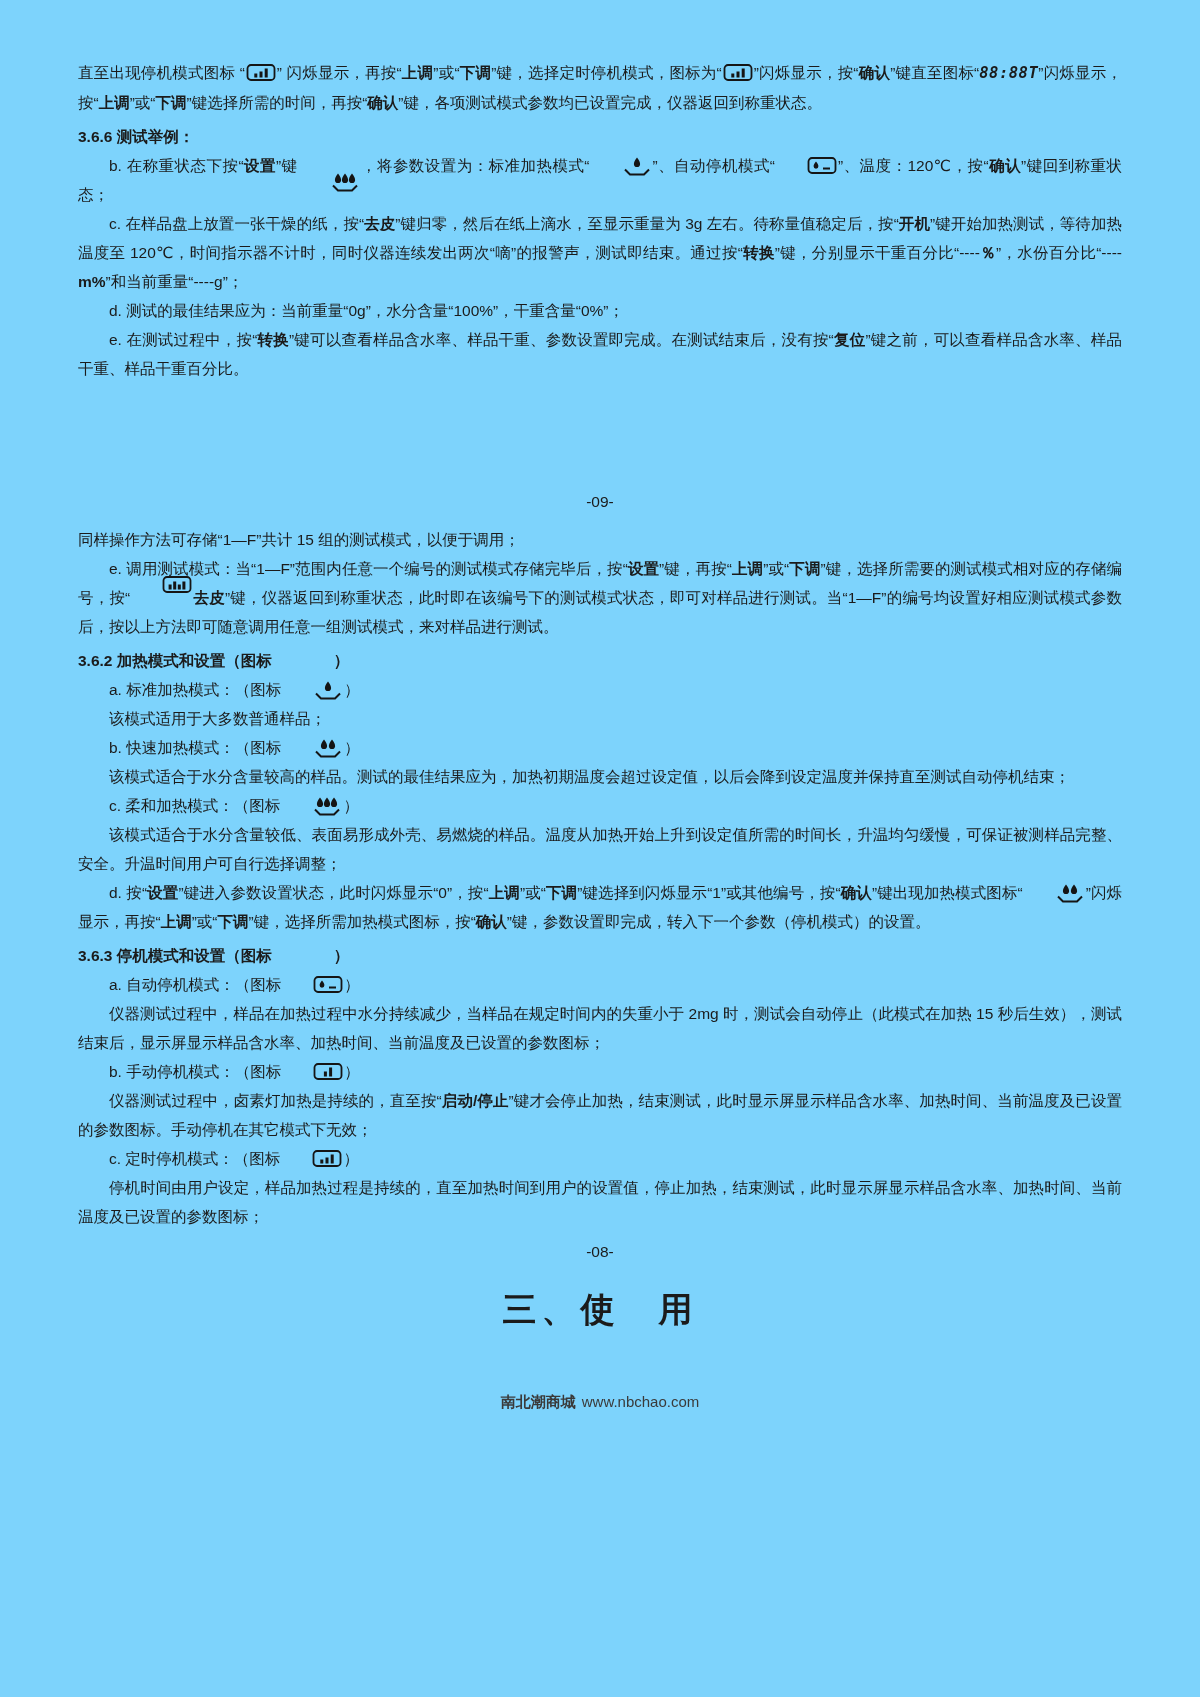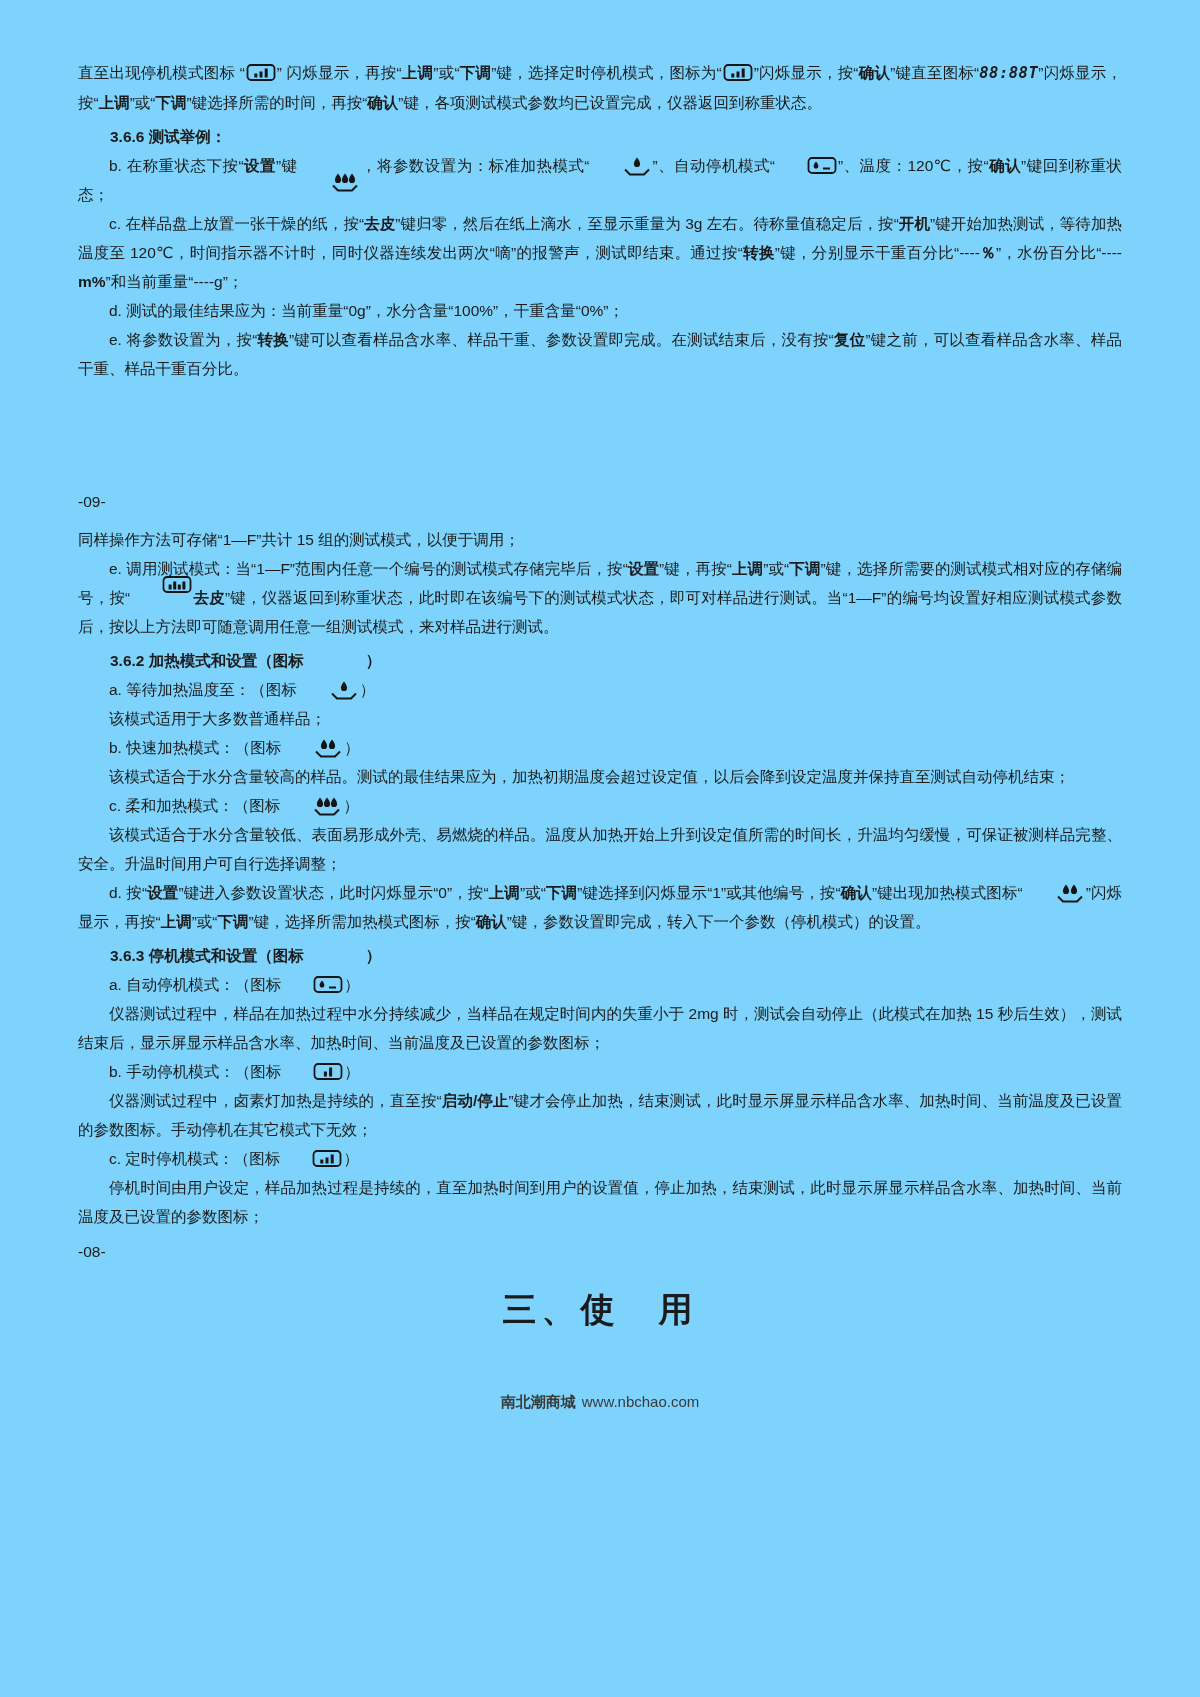--- a/index.html
+++ b/index.html
@@ -5,28 +5,28 @@
   * { margin:0; padding:0; box-sizing:border-box; }
   html, body { background:#ffffff; }
   .page {
     width:1200px; height:1697px; margin:0 auto; background:#7dd3fc;
     font-family:"Liberation Sans","DejaVu Sans",sans-serif;
     color:#1b1b1b; position:relative; overflow:hidden;
   }
   .content { padding:58px 78px 0 78px; }
   p.para { font-size:15.5px; line-height:29px; text-align:justify; }
   p.ind { text-indent:2em; }
-  p.head { font-weight:bold; margin-top:5px;margin-left:32px; }
+  p.head { font-weight:bold; margin-top:5px; }
   .b { font-weight:bold; }
   .icon { display:inline-block; line-height:0; padding:0 1px; vertical-align:-5px; }
   .icon svg { display:inline-block; }
   .sink { position:relative; top:16px; }
   .raise { position:relative; top:-13px; }
   .seg { font-family:"DejaVu Sans Mono",monospace; font-weight:bold; font-style:italic; letter-spacing:0.5px; }
-  .pagenum { text-align:left; font-size:15.5px; }
+  .pagenum { text-align:center; font-size:15.5px; }
   #pagenum-top { margin-top:110px; }
   #pagenum-bottom { margin-top:12px; }
   #bottom-block { margin-top:14px; }
   .chapter { text-align:center; font-size:34px; font-weight:bold; letter-spacing:5px; margin-top:26px; }
   .footer { text-align:center; font-size:15px; margin-top:60px; color:#3a3a3a; }
   .footer .b { margin-right:6px; }
 </style>
 </head>
 <body>
 
@@ -54,36 +54,36 @@
             </svg></span><span class="">，将参数设置为：标准加热模式“</span><span class="icon"><svg width="30" height="21" viewBox="0 0 30 21">
               <polyline points="3,14.5 8,19.5 22,19.5 27,14.5" fill="none" stroke="#151515" stroke-width="2"></polyline>
               <path d="M15 2.5 C17.3 5.6 18.1 7.4 18.1 9 A3.1 3.1 0 1 1 11.9 9 C11.9 7.4 12.7 5.6 15 2.5 Z" fill="#151515"></path>
             </svg></span><span class="">”、自动停机模式“</span><span class="icon"><svg width="30" height="20" viewBox="0 0 30 20">
               <rect x="1.5" y="2" width="27" height="15" rx="3.5" fill="none" stroke="#151515" stroke-width="1.8"></rect>
               <path d="M9 5.5 C10.8 7.6 11.4 8.9 11.4 10.3 A2.4 2.4 0 1 1 6.6 10.3 C6.6 8.9 7.2 7.6 9 5.5 Z" fill="#151515"></path>
               <rect x="16" y="11.5" width="7" height="2" fill="#151515"></rect>
             </svg></span><span class="">”、温度：120℃，按“</span><span class="b">确认</span><span class="">”键回到称重状态；</span></p>
         <p class="para ind"><span class="">c. 在样品盘上放置一张干燥的纸，按“</span><span class="b">去皮</span><span class="">”键归零，然后在纸上滴水，至显示重量为 3g 左右。待称量值稳定后，按“</span><span class="b">开机</span><span class="">”键开始加热测试，等待加热温度至 120℃，时间指示器不计时，同时仪器连续发出两次“嘀”的报警声，测试即结束。通过按“</span><span class="b">转换</span><span class="">”键，分别显示干重百分比“----</span><span class="b">％</span><span class="">”，水份百分比“----</span><span class="b">m%</span><span class="">”和当前重量“----g”；</span></p>
         <p class="para ind"><span class="">d. 测试的最佳结果应为：当前重量“0g”，水分含量“100%”，干重含量“0%”；</span></p>
-        <p class="para ind"><span class="">e. 将参数设置为，按“</span><span class="b">转换</span><span class="">”键可以查看样品含水率、样品干重、参数设置即完成。在测试结束后，没有按“</span><span class="b">复位</span><span class="">”键之前，可以查看样品含水率、样品干重、样品干重百分比。</span></p>
+        <p class="para ind"><span class="">e. 在测试过程中，按“</span><span class="b">转换</span><span class="">”键可以查看样品含水率、样品干重、参数设置即完成。在测试结束后，没有按“</span><span class="b">复位</span><span class="">”键之前，可以查看样品含水率、样品干重、样品干重百分比。</span></p>
       </div>
 
     <div class="pagenum" id="pagenum-top">-09-</div>
 
     <div id="bottom-block">
         <p class="para"><span class="">同样操作方法可存储“1—F”共计 15 组的测试模式，以便于调用；</span></p>
         <p class="para ind"><span class="">e. 调用测试模式：当“1—F”范围内任意一个编号的测试模式存储完毕后，按“</span><span class="b">设置</span><span class="">”键，再按“</span><span class="b">上调</span><span class="">”或“</span><span class="b">下调</span><span class="">”键，选择所需要的测试模式相对应的存储编号，按“</span><span class="icon raise"><svg width="30" height="20" viewBox="0 0 30 20">
               <rect x="1.5" y="2" width="27" height="15" rx="3.5" fill="none" stroke="#151515" stroke-width="1.8"></rect>
               <rect x="6.6" y="9.5" width="3" height="5" fill="#151515"></rect>
               <rect x="11.2" y="6.5" width="3" height="8" fill="#151515"></rect>
               <rect x="15.8" y="9.5" width="3" height="5" fill="#151515"></rect>
               <rect x="20.4" y="6.5" width="3" height="8" fill="#151515"></rect>
             </svg></span><span class="b">去皮</span><span class="">”键，仪器返回到称重状态，此时即在该编号下的测试模式状态，即可对样品进行测试。当“1—F”的编号均设置好相应测试模式参数后，按以上方法即可随意调用任意一组测试模式，来对样品进行测试。</span></p>
         <p class="para head"><span class="b">3.6.2 加热模式和设置（图标　　　　）</span></p>
-        <p class="para ind"><span class="">a. 等待加热温度至：（图标</span><span class="icon"><svg width="30" height="21" viewBox="0 0 30 21">
+        <p class="para ind"><span class="">a. 标准加热模式：（图标</span><span class="icon"><svg width="30" height="21" viewBox="0 0 30 21">
               <polyline points="3,14.5 8,19.5 22,19.5 27,14.5" fill="none" stroke="#151515" stroke-width="2"></polyline>
               <path d="M15 2.5 C17.3 5.6 18.1 7.4 18.1 9 A3.1 3.1 0 1 1 11.9 9 C11.9 7.4 12.7 5.6 15 2.5 Z" fill="#151515"></path>
             </svg></span><span class="">）</span></p>
         <p class="para ind"><span class="">该模式适用于大多数普通样品；</span></p>
         <p class="para ind"><span class="">b. 快速加热模式：（图标</span><span class="icon"><svg width="30" height="21" viewBox="0 0 30 21">
               <polyline points="3,14.5 8,19.5 22,19.5 27,14.5" fill="none" stroke="#151515" stroke-width="2"></polyline>
               <path d="M11 2.5 C13.3 5.6 14.1 7.4 14.1 9 A3.1 3.1 0 1 1 7.9 9 C7.9 7.4 8.7 5.6 11 2.5 Z" fill="#151515"></path>
               <path d="M19 2.5 C21.3 5.6 22.1 7.4 22.1 9 A3.1 3.1 0 1 1 15.9 9 C15.9 7.4 16.7 5.6 19 2.5 Z" fill="#151515"></path>
             </svg></span><span class="">）</span></p>
         <p class="para ind"><span class="">该模式适合于水分含量较高的样品。测试的最佳结果应为，加热初期温度会超过设定值，以后会降到设定温度并保持直至测试自动停机结束；</span></p>

